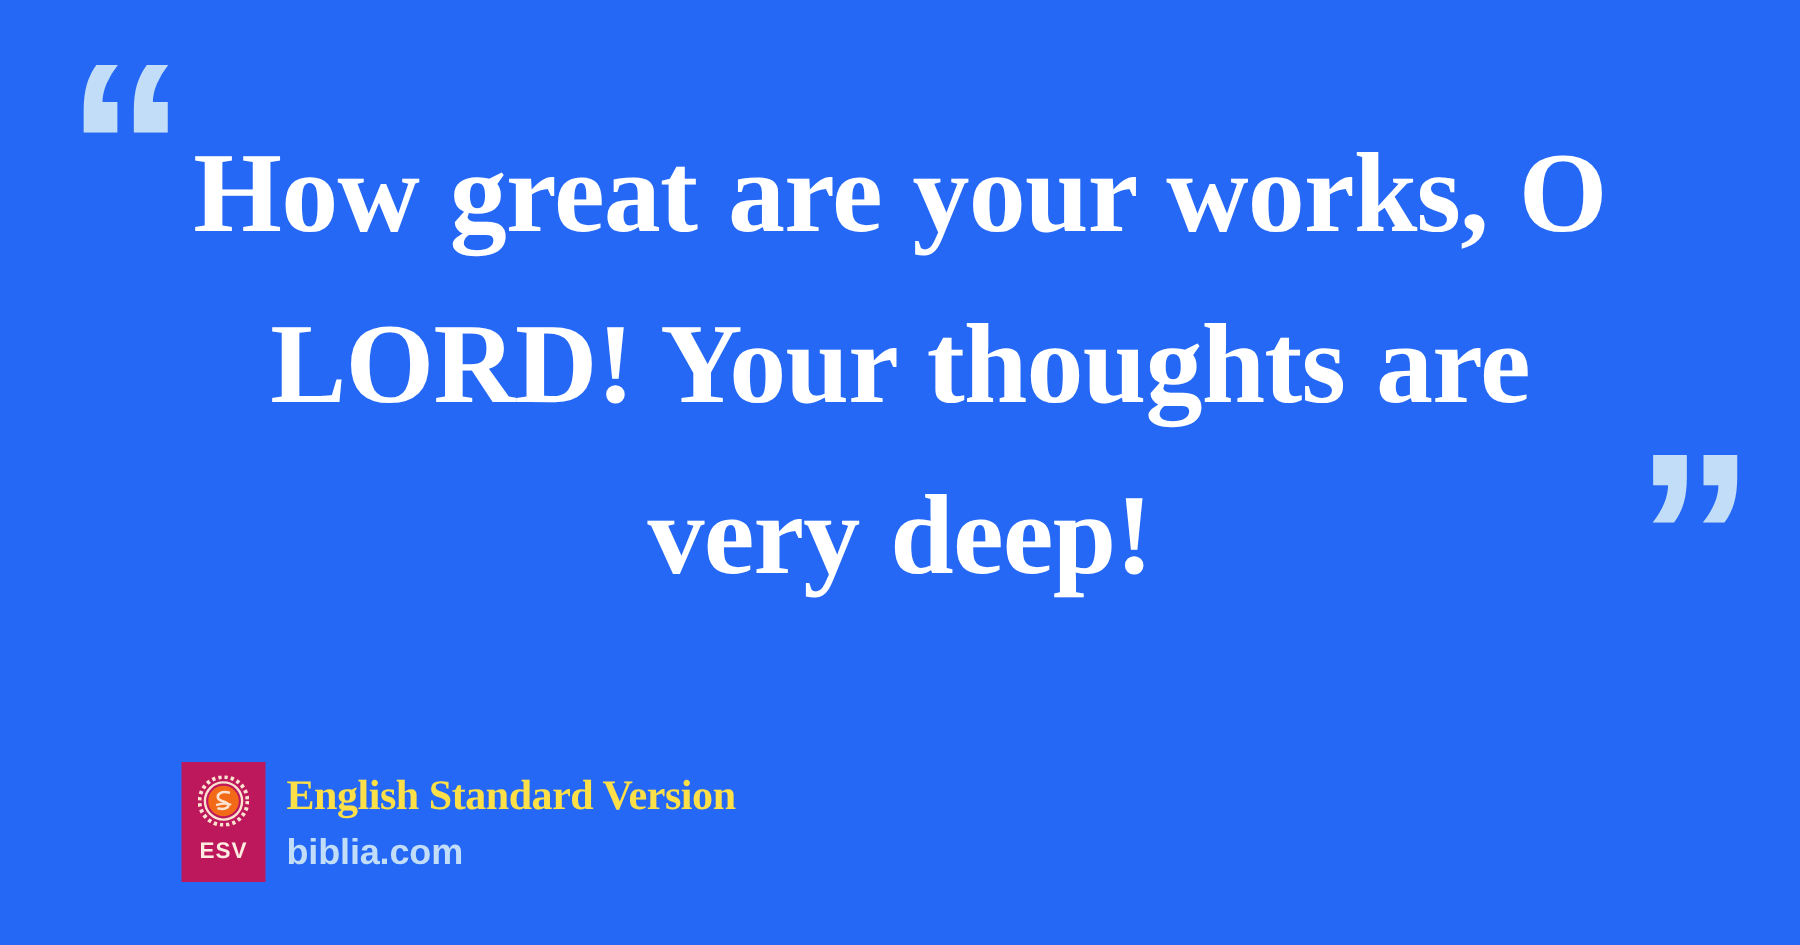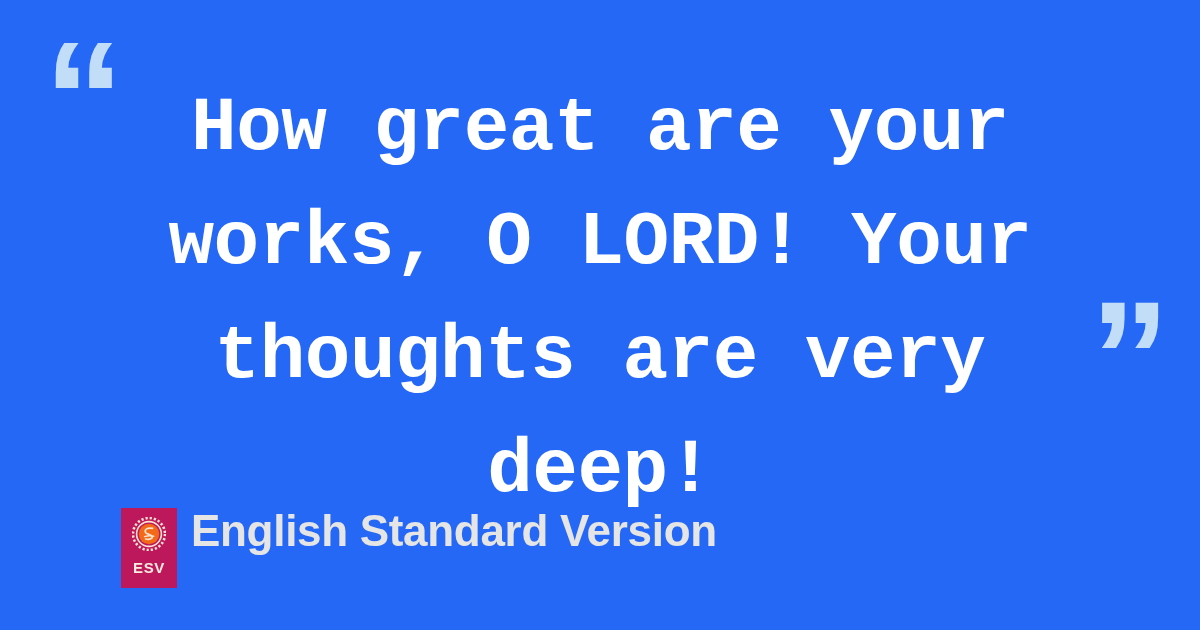--- a/index.html
+++ b/index.html
@@ -46,21 +46,21 @@
   }
 
   
   #quote-text {
     position: absolute;
     left: 100px;
     right: 100px;
     top: 72px;
     text-align: center;
     color: #ffffff;
-    font-family: Liberation Mono, monospace;
+    font-family: Liberation Serif, serif;
     font-weight: 700;
     font-size: 76px;
     line-height: 114px;
     letter-spacing: -0.5px;
     word-spacing: 2px;
   }
 
   
   #attribution {
     position: absolute;
@@ -104,24 +104,24 @@
   }
 
   #attribution-text {
     display: flex;
     flex-direction: column;
     justify-content: flex-start;
     padding-top: 2px;
   }
 
   #version-name {
-    color: #e5e5e5;
-    font-family: Liberation Sans, sans-serif;
+    color: #fde047;
+    font-family: Liberation Serif, serif;
     font-weight: 700;
-    font-size: 44px;
+    font-size: 28px;
     line-height: 42px;
     letter-spacing: -0.3px;
     white-space: nowrap;
   }
 
   #site-name {
     color: #c2ddf8;
     font-family: "Liberation Sans", sans-serif;
     font-weight: 700;
     font-size: 24px;
@@ -153,17 +153,18 @@
           <path d="M20.6 11.4 C15.2 10.2 12.4 12.6 13.4 15.2 C14.3 17.5 19.4 17.2 20.1 19.4
                    C20.7 21.3 18.0 23.0 13.6 22.0" fill="none" stroke="#fbe3cf" stroke-width="1.7" stroke-linecap="round"></path>
           <path d="M12.6 19.6 C15.6 18.6 19.0 18.4 21.6 19.3" fill="none" stroke="#fbe3cf" stroke-width="1.5" stroke-linecap="round"></path>
         </svg>
       </span>
       <span id="esv-logo-abbrev">ESV</span>
     </div>
 
     <div id="attribution-text">
       <span id="version-name">English Standard Version</span>
+      <span id="site-name">biblia.com</span>
     </div>
 
   </div>
 
 </div>
 
 </body></html>

